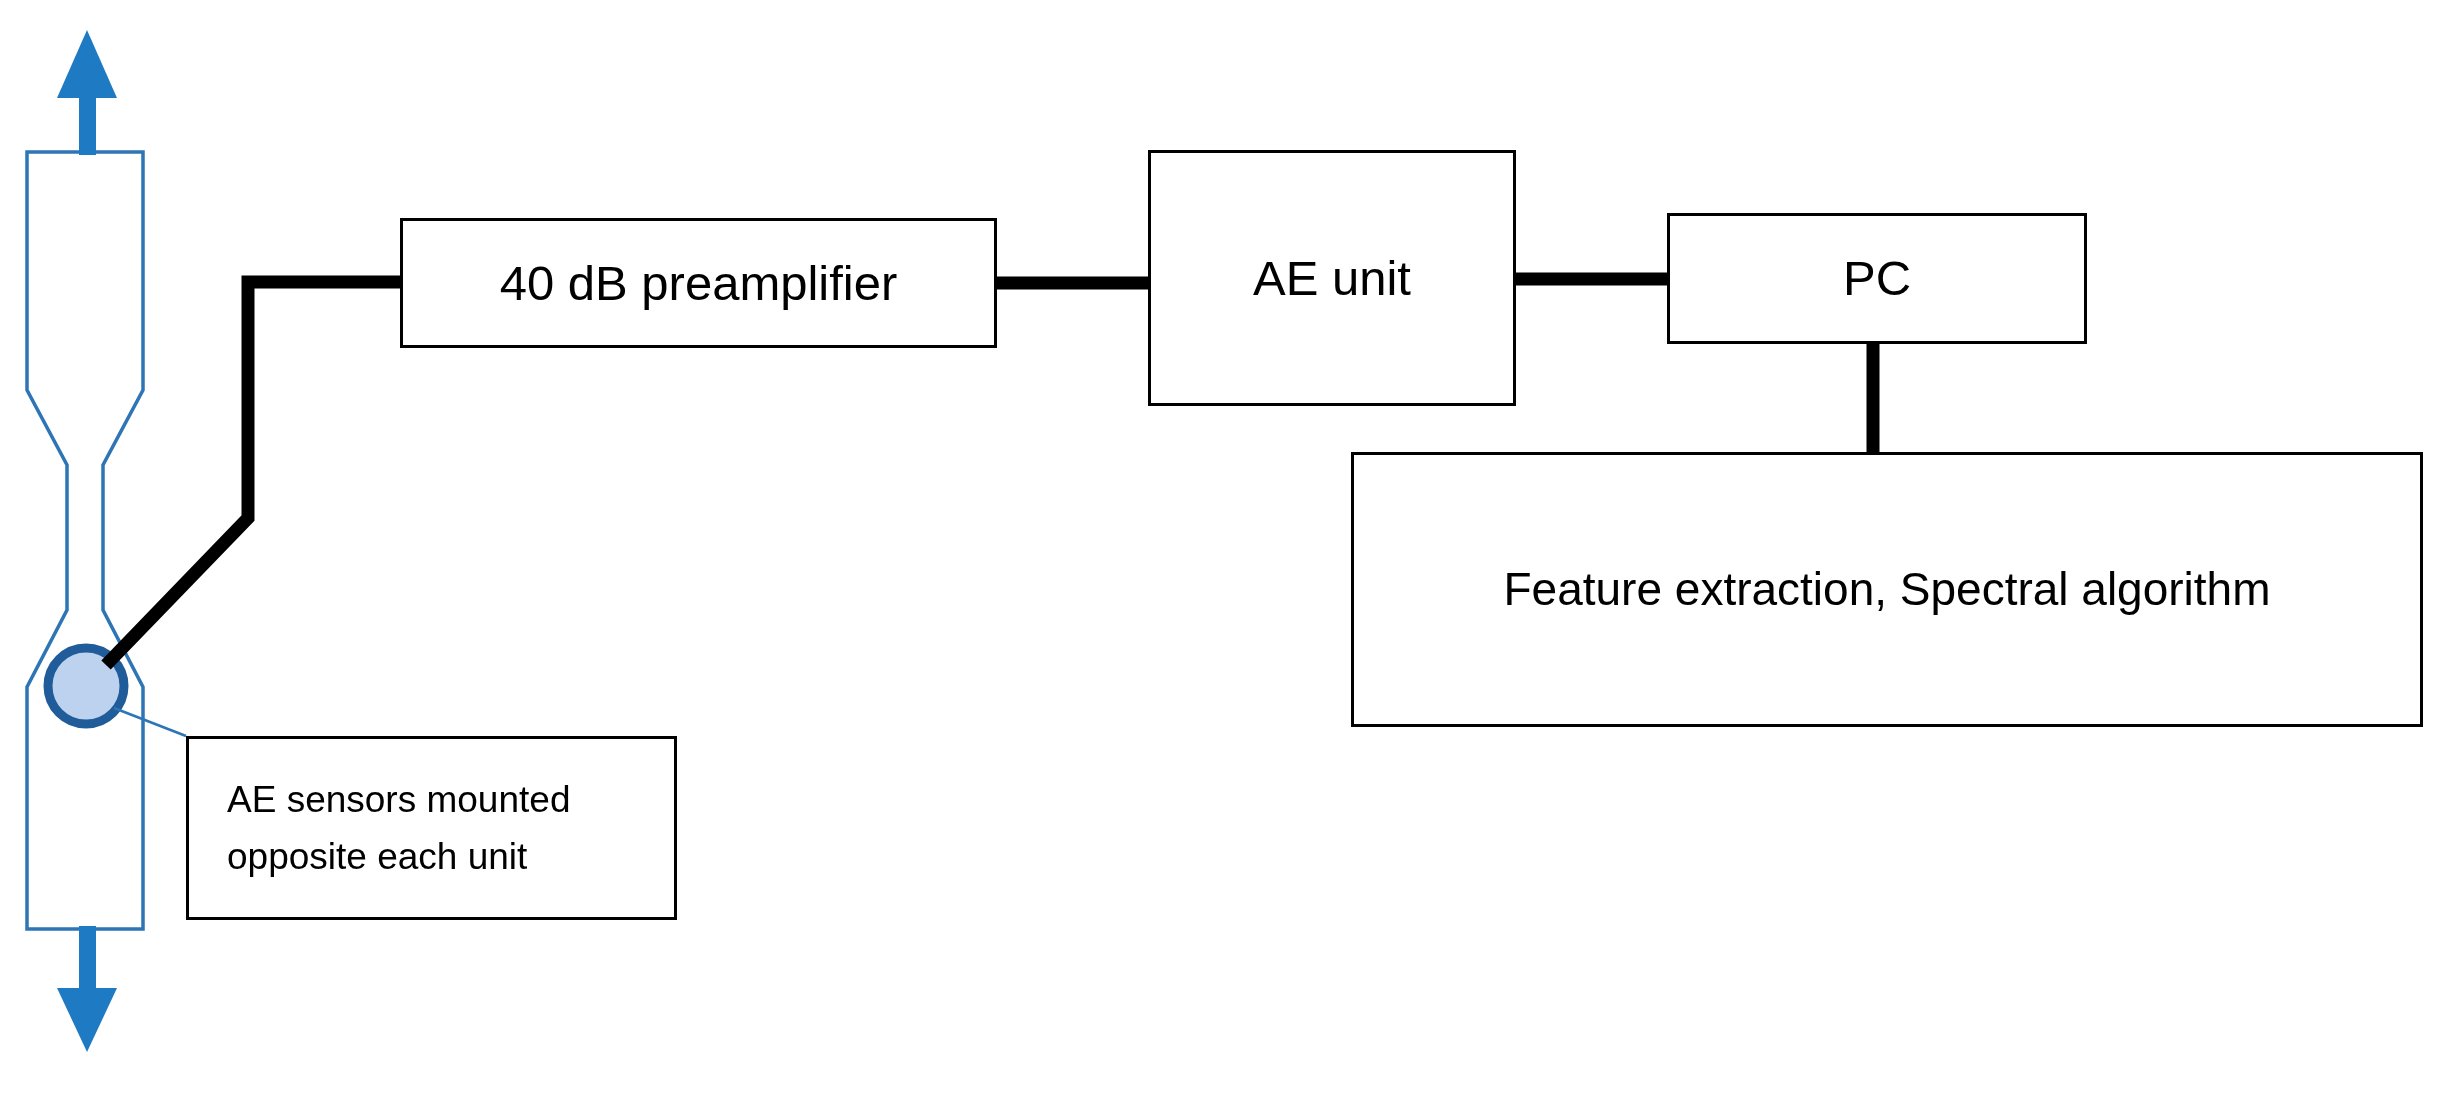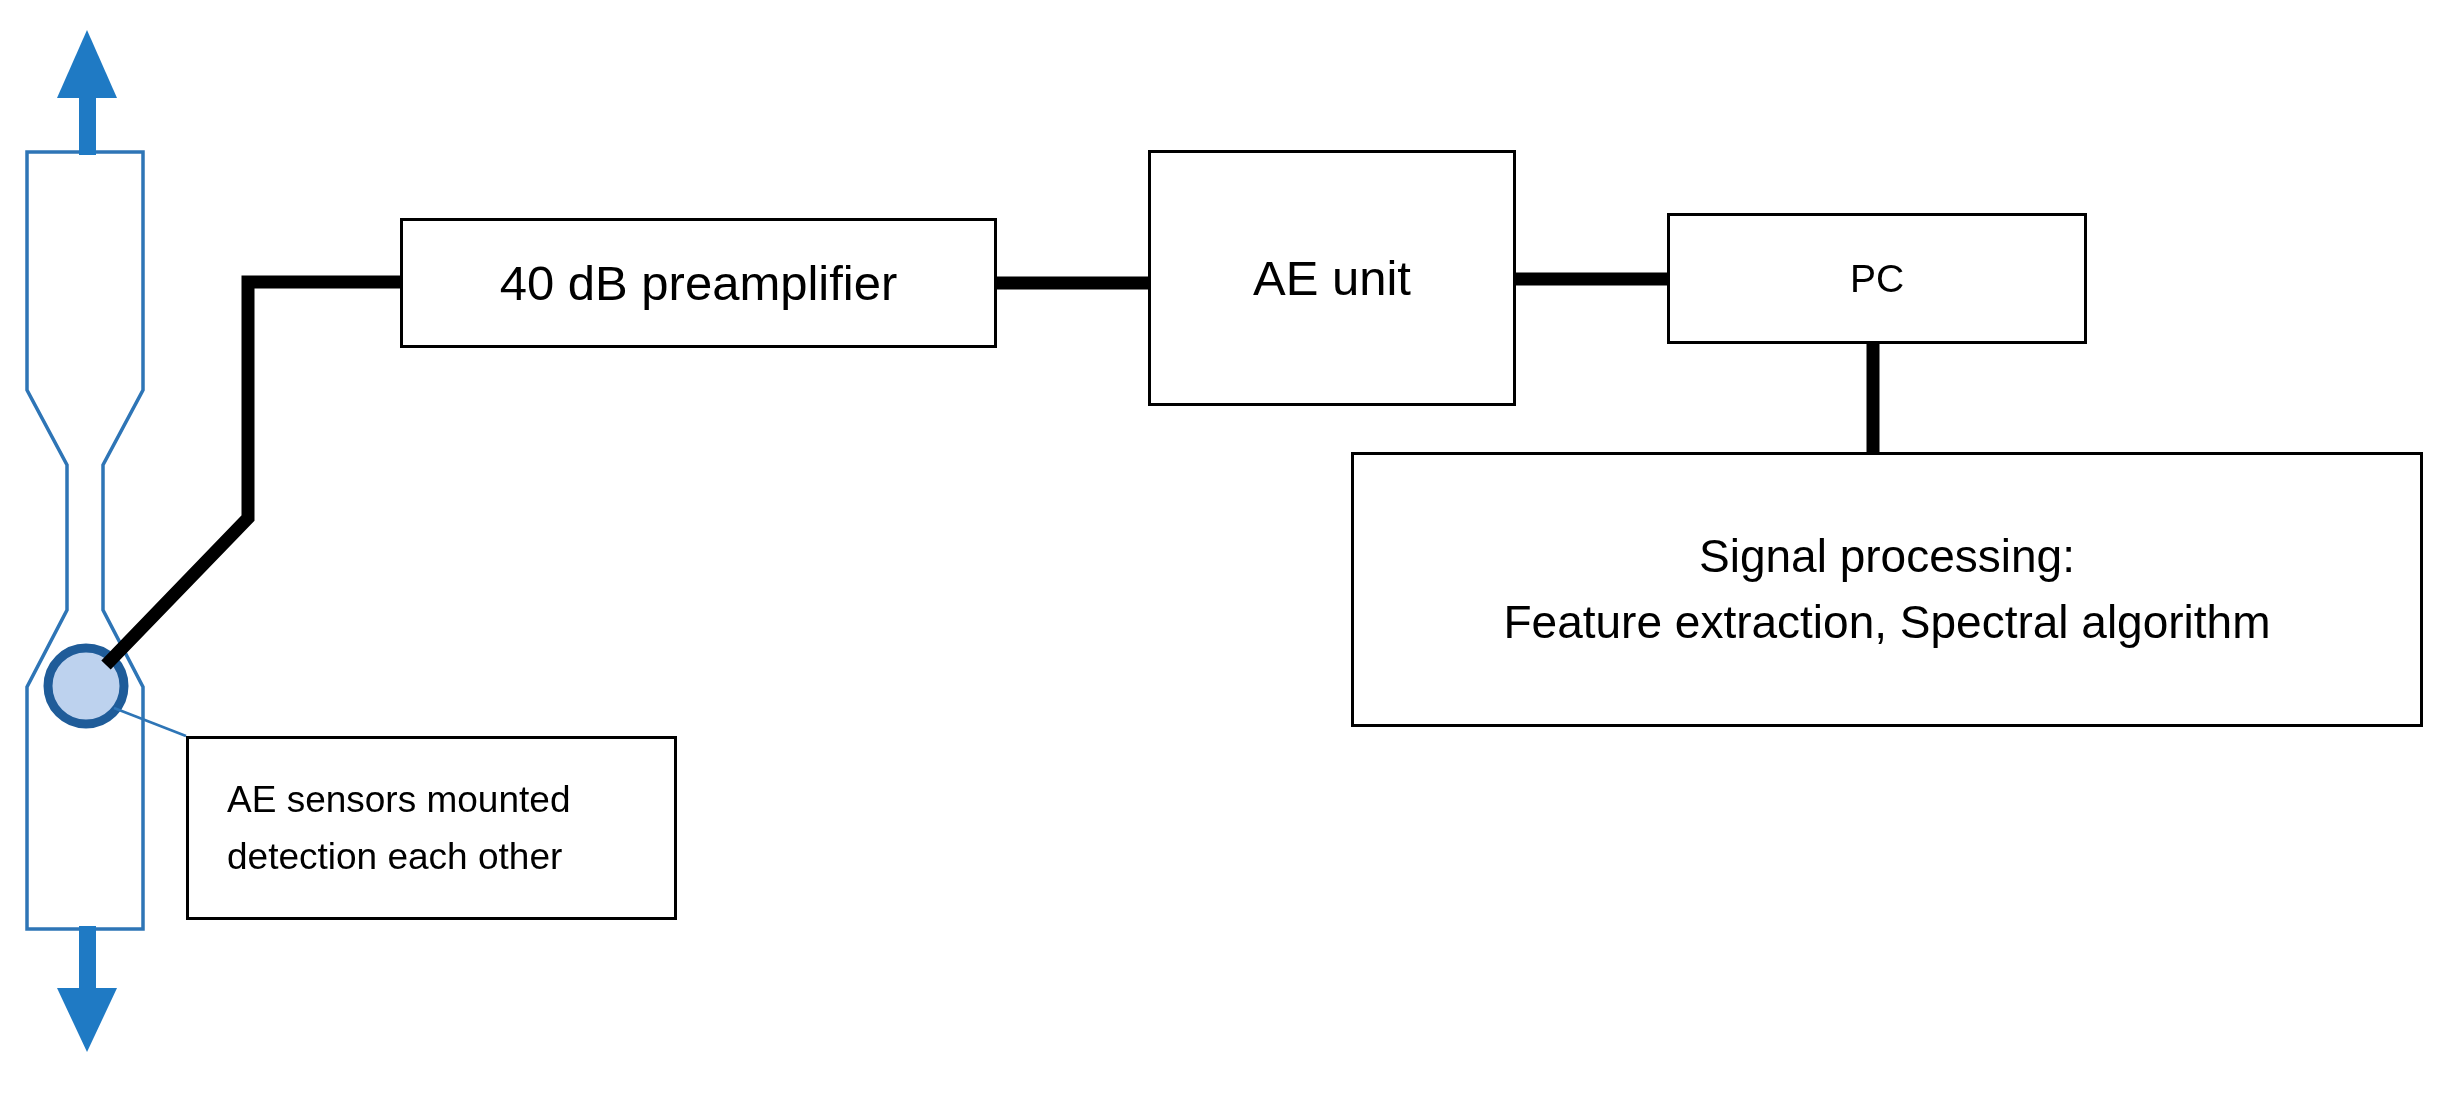--- a/index.html
+++ b/index.html
@@ -63,21 +63,21 @@
     align-items: center;
   }
   #box-aeunit .box-label { font-size: 49px; }
 
   #box-pc {
     left: 1667px;
     top: 213px;
     width: 420px;
     height: 131px;
   }
-  #box-pc .box-label { font-size: 39px; }
+  #box-pc .box-label { font-size: 49px; }
 
   #box-signal-processing {
     left: 1351px;
     top: 452px;
     width: 1072px;
     height: 275px;
     flex-direction: column;
     justify-content: center;
     align-items: center;
   }
@@ -164,27 +164,26 @@
 
   <div class="box" id="box-aeunit">
     <span class="box-label">AE unit</span>
   </div>
 
   <div class="box" id="box-pc">
     <span class="box-label">PC</span>
   </div>
 
   <div class="box" id="box-signal-processing">
-    <span class="sp-line">Signal processing:</span>
     <span class="sp-line">Feature extraction, Spectral algorithm</span>
   </div>
 
   <div class="box" id="box-sensor-callout">
     <span class="callout-line">AE sensors mounted</span>
-    <span class="callout-line">detection each other</span>
+    <span class="callout-line">opposite each unit</span>
   </div>
 
   <div class="hotspot" style="left:20px;top:145px;width:130px;height:790px;"></div>
   <div class="hotspot" style="left:46px;top:646px;width:80px;height:80px;"></div>
   <div class="hotspot" style="left:50px;top:25px;width:75px;height:135px;"></div>
   <div class="hotspot" style="left:50px;top:925px;width:75px;height:135px;"></div>
 
 </div>
 
 </body></html>

